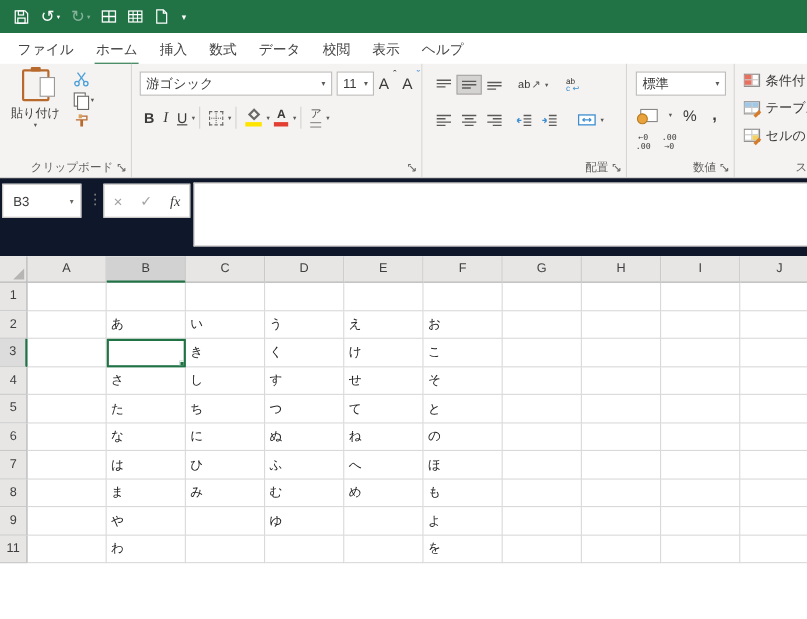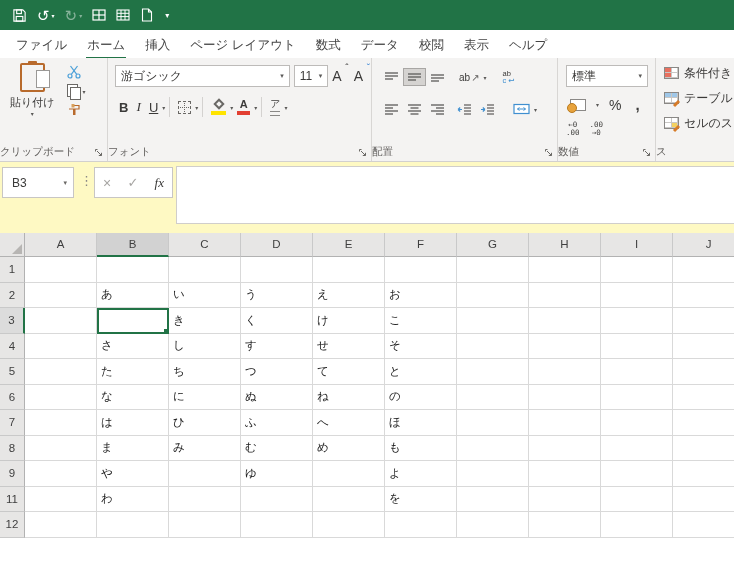--- a/index.html
+++ b/index.html
@@ -26,32 +26,32 @@
             display:flex; align-items:stretch; padding-left:6px; }
   .tab { display:flex; align-items:center; padding:15px 10px; font-size:12.5px; color:#444;
          position:relative; white-space:nowrap; cursor:default; }
   .tab.active::after { content:""; position:absolute; left:9px; right:9px; bottom:0; height:3px;
                        background:#217346; }
 
   
   .ribbon { position:absolute; top:58px; left:0; right:0; height:104px; background:#f4f3f2;
             border-bottom:1px solid #d2d0ce; display:flex; }
   .group { position:relative; height:100%; border-right:1px solid #d8d6d4; flex:0 0 auto; }
-  .group-label { position:absolute; bottom:2px; left:0; right:16px; text-align:left;
+  .group-label { position:absolute; bottom:2px; left:0; right:16px; text-align:right;
                  font-size:10.5px; color:#605e5c; white-space:nowrap; }
   .launcher { position:absolute; bottom:3px; right:3px; width:11px; height:11px; display:flex;
               align-items:center; justify-content:center; cursor:pointer; }
   .divider-v { width:1px; height:20px; background:#d4d2d0; margin:0 4px; align-self:center; }
   .mini-dd { font-size:6px; color:#5b5a58; }
   .icon-btn { display:flex; align-items:center; justify-content:center; padding:2px 3px;
               cursor:pointer; border:1px solid transparent; }
   .icon-btn.selected { background:#d5d3d1; border-color:#a8a6a4; }
 
   
-  .g-clip { width:108px; }
+  .g-clip { width:120px; }
   .clip-content { display:flex; padding-top:5px; }
   .paste-btn { display:flex; flex-direction:column; align-items:center; margin-left:10px; cursor:pointer; }
   .cb { position:relative; width:25px; height:29px; }
   .cb .board { position:absolute; inset:0; border:2px solid #b86a2c; border-radius:2px; }
   .cb .clip  { position:absolute; top:-2px; left:8px; width:9px; height:4px; background:#b86a2c; border-radius:1px; }
   .cb .paper { position:absolute; right:-5px; top:7px; width:14px; height:18px; background:#fff; border:1px solid #9a9896; }
   .paste-label { font-size:11px; color:#3b3a39; margin-top:3px; }
   .clip-col { display:flex; flex-direction:column; margin-left:12px; margin-top:2px; gap:5px; }
   .copy-ic { position:relative; width:13px; height:14px; }
   .copy-ic::before { content:''; position:absolute; left:0; top:0; width:9px; height:11px; border:1px solid #6a6865; background:#fff; }
@@ -112,21 +112,21 @@
   .si { width:15px; height:12px; border:1px solid #8a8886; display:grid; flex:0 0 auto;
         grid-template-columns:1fr 1fr; grid-template-rows:1fr 1fr; background:#fff; position:relative; }
   .si span { border:1px solid #c9c7c5; border-width:0 1px 1px 0; }
   .si.cf span:nth-child(1), .si.cf span:nth-child(3) { background:#e8705f; }
   .si.tbl span:nth-child(1), .si.tbl span:nth-child(2) { background:#9fc7e8; }
   .si.cst span:nth-child(4) { background:#f4d261; }
   .si.tbl::after, .si.cst::after { content:''; position:absolute; right:-2px; bottom:-2px; width:7px;
         height:3px; background:#d77b28; transform:rotate(-45deg); }
 
   
-  .fstrip { position:absolute; top:162px; left:0; right:0; height:71px; background:#fef9c3;text-decoration:underline; }
+  .fstrip { position:absolute; top:162px; left:0; right:0; height:71px; background:#0f172a;text-decoration:underline; }
   .namebox { position:absolute; left:2px; top:5px; width:72px; height:31px; background:#fff;
              border:1px solid #c8c6c4; display:flex; align-items:center; padding:0 6px 0 9px;
              font-size:12px; color:#3b3a39; cursor:pointer; }
   .namebox .cdd { margin-left:auto; font-size:7px; color:#6a6865; }
   .strip-dots { position:absolute; left:80px; top:11px; color:#8a8886; font-size:13px; }
   .fxbox { position:absolute; left:94px; top:5px; width:79px; height:31px; background:#fff;
            border:1px solid #c8c6c4; display:flex; align-items:center; justify-content:space-around; }
   .fx-x { color:#a6a4a2; font-size:14px; cursor:pointer; }
   .fx-chk { color:#a6a4a2; font-size:13px; cursor:pointer; }
   .fx-fx { font-family:"Liberation Serif",serif; font-style:italic; font-size:13px; color:#3b3a39; cursor:pointer; }
@@ -201,21 +201,20 @@
     <span class="qbtn">
       <span class="mini-dd" style="font-size:8px">▾</span>
     </span>
   </div>
 </div>
 
 <div class="tabrow">
   <div class="tab">ファイル</div>
   <div class="tab active">ホーム</div>
   <div class="tab">挿入</div>
-  <div class="tab">ページ レイアウト</div>
   <div class="tab">数式</div>
   <div class="tab">データ</div>
   <div class="tab">校閲</div>
   <div class="tab">表示</div>
   <div class="tab">ヘルプ</div>
 </div>
 
 <div class="ribbon">
 
   <div class="group g-clip">
@@ -300,21 +299,20 @@
       <span class="mini-dd">▾</span>
       <span class="divider-v"></span>
       <span class="icon-btn">
         <span class="stack-ic">
             <span class="ph-a">ア</span>
             <span class="ph-lines"></span>
           </span>
       </span>
       <span class="mini-dd">▾</span>
     </div>
-    <div class="group-label">フォント</div>
     <span class="launcher">
       <svg width="9" height="9" viewBox="0 0 9 9">
           <path d="M1.5 3.5 V1.5 H3.5" fill="none" stroke="#6a6865"></path>
           <path d="M3 3 L7.5 7.5 M7.5 7.5 V4.8 M7.5 7.5 H4.8" fill="none" stroke="#6a6865"></path>
         </svg>
     </span>
   </div>
 
   <div class="group g-align">
     <div class="al-r">
@@ -629,27 +627,14 @@
         <div class="cell">わ</div>
         <div class="cell"></div>
         <div class="cell"></div>
         <div class="cell"></div>
         <div class="cell">を</div>
         <div class="cell"></div>
         <div class="cell"></div>
         <div class="cell"></div>
         <div class="cell"></div>
       </div>
-      <div class="grid-row">
-        <div class="rowh">12</div>
-        <div class="cell"></div>
-        <div class="cell"></div>
-        <div class="cell"></div>
-        <div class="cell"></div>
-        <div class="cell"></div>
-        <div class="cell"></div>
-        <div class="cell"></div>
-        <div class="cell"></div>
-        <div class="cell"></div>
-        <div class="cell"></div>
-      </div>
     </div>
 </div>
 
 </body></html>

